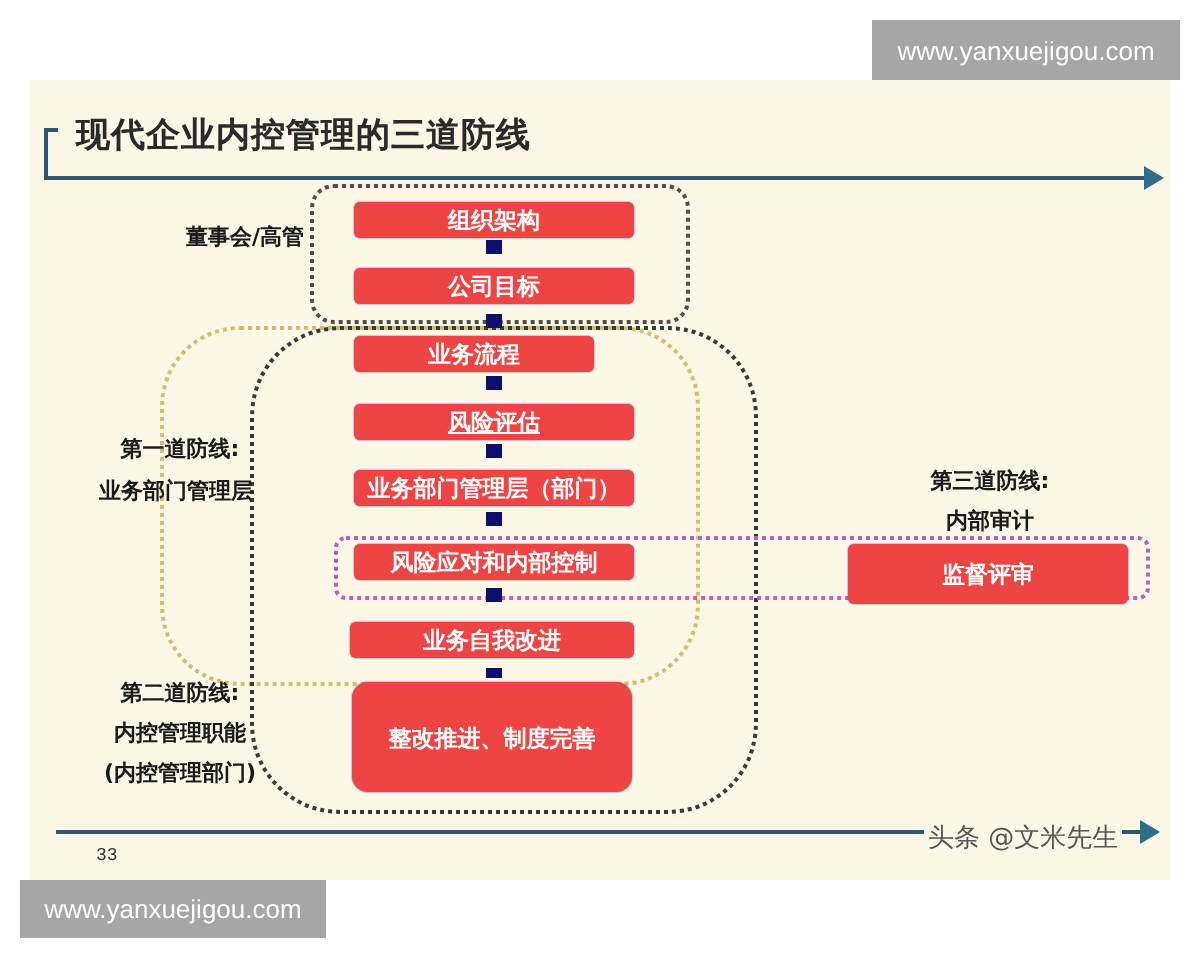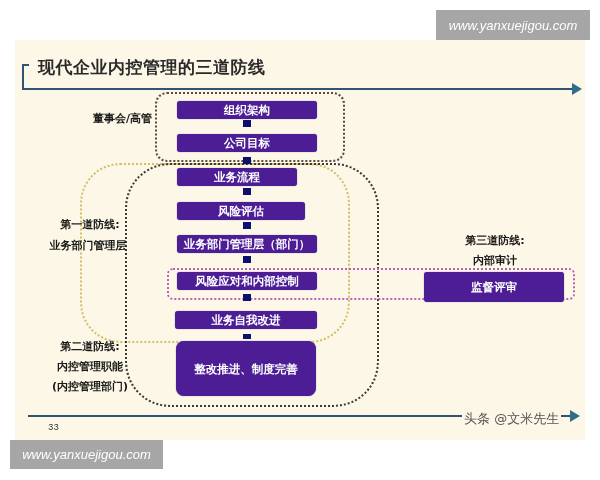--- a/index.html
+++ b/index.html
@@ -1,27 +1,27 @@
 <!DOCTYPE html>
 <html><head>
 <meta charset="utf-8">
 <style>
   html, body { margin:0; padding:0; }
   body { width:600px; height:480px; position:relative; background:#ffffff; overflow:hidden;
          font-family: "DejaVu Sans", "Liberation Sans", sans-serif; }
   .slide { position:absolute; left:15px; top:40px; width:570px; height:400px; background:#fcf7e6; }
   .wm { position:absolute; background:#a6a6a6; color:#ffffff; font-family:"Liberation Sans", sans-serif;
-        font-size:13px; display:flex; align-items:center; justify-content:center;font-style:italic; }
+        font-size:13px; display:flex; align-items:center; justify-content:center; }
   .wm-top { left:436px; top:10px; width:154px; height:30px; }
   .wm-bottom { left:10px; top:440px; width:153px; height:29px; }
   .title { position:absolute; left:38px; top:56px; font-size:17px; font-weight:bold; color:#2a2a2a; letter-spacing:0.5px; }
   .bracket { position:absolute; left:22px; top:64px; width:5px; height:24px; border-left:2px solid #2f5573; border-top:2px solid #2f5573; }
   .hline { position:absolute; height:2px; background:#2f5573; }
   .arrowhead { position:absolute; width:0; height:0; border-top:6px solid transparent; border-bottom:6px solid transparent; border-left:10px solid #2f6d8a; }
-  .box { position:absolute; background:#4c1d95; color:#ffffff; font-weight:bold; font-size:11.5px;
+  .box { position:absolute; background:#ef4444; color:#ffffff; font-weight:bold; font-size:11.5px;
          display:flex; align-items:center; justify-content:center; border-radius:3px; box-shadow:0 0 1px #4a4fa8; }
   .conn { position:absolute; width:8px; height:7px; background:#0d0f6e; }
   .dotted { position:absolute; border-style:dotted; }
   .lbl { position:absolute; font-size:11px; font-weight:bold; color:#1a1a1a; text-align:right; }
   .lbl-c { text-align:center; }
   .pageno { position:absolute; left:48px; top:423px; font-size:9px; color:#333; font-family:Liberation Mono, monospace; }
   .credit { position:absolute; left:462px; top:410px; font-size:13px; color:#555; background:#fcf7e6; padding:0 2px; }
 </style>
 </head>
 <body>
@@ -48,21 +48,21 @@
 </div>
 <div class="conn" style="left:243px; top:120px;"></div>
 <div class="box" style="left:177px; top:134px; width:140px; height:18px;">
   <span>公司目标</span>
 </div>
 <div class="conn" style="left:243px; top:157px;"></div>
 <div class="box" style="left:177px; top:168px; width:120px; height:18px;">
   <span>业务流程</span>
 </div>
 <div class="conn" style="left:243px; top:188px;"></div>
-<div class="box" style="left:177px; top:202px; width:128px; height:18px;">
+<div class="box" style="left:177px; top:202px; width:140px; height:18px;text-decoration:underline;">
   <span>风险评估</span>
 </div>
 <div class="conn" style="left:243px; top:222px;"></div>
 <div class="box" style="left:177px; top:235px; width:140px; height:18px;">
   <span>业务部门管理层（部门）</span>
 </div>
 <div class="conn" style="left:243px; top:256px;"></div>
 <div class="box" style="left:177px; top:272px; width:140px; height:18px;">
   <span>风险应对和内部控制</span>
 </div>

